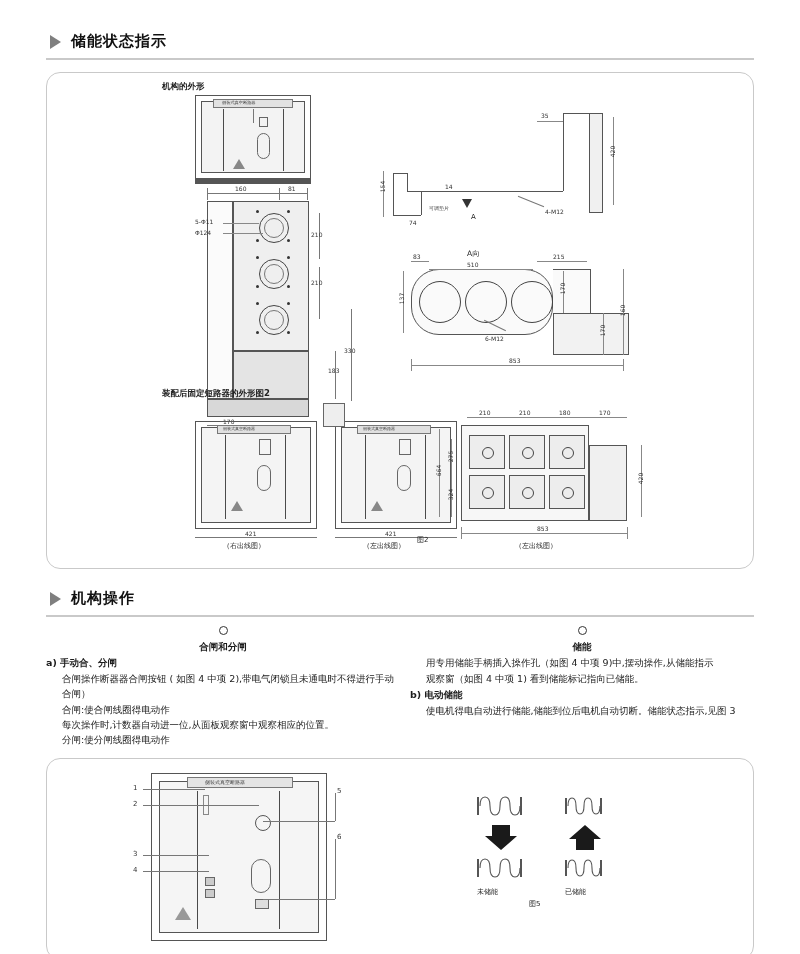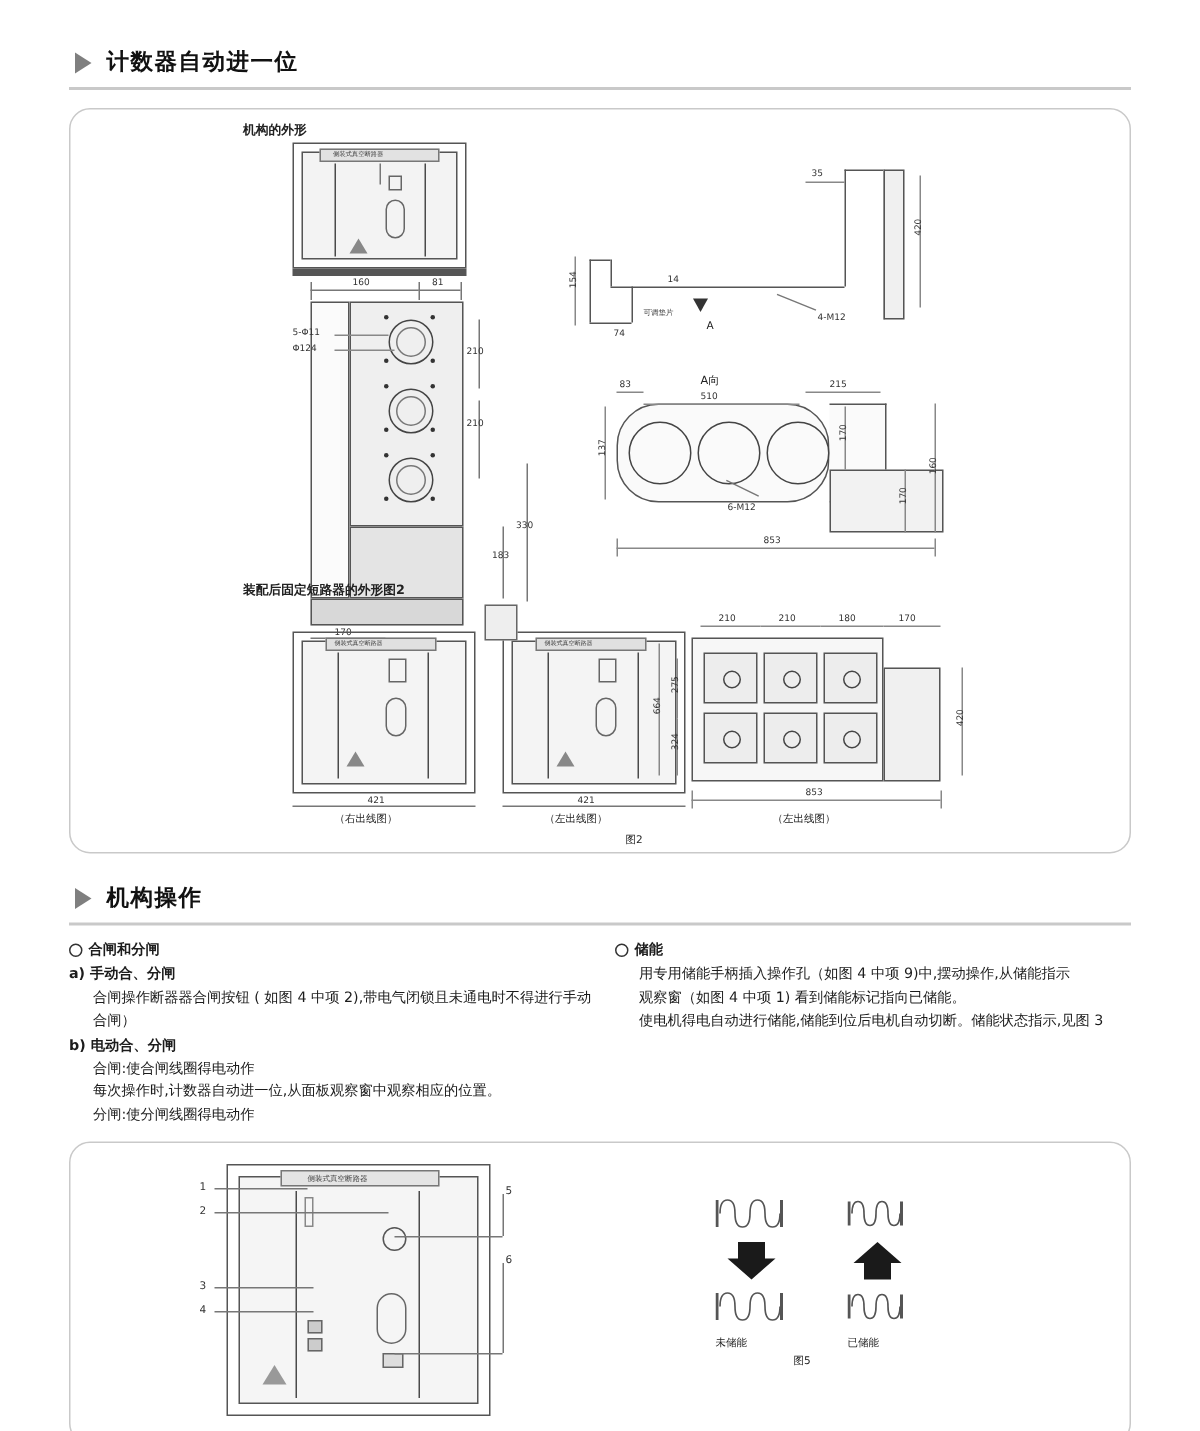--- a/index.html
+++ b/index.html
@@ -90,39 +90,40 @@
     color: #1c1c1c;
   }
   .ops .col { width: 50%; box-sizing: border-box; }
   .ops .col.right { padding-left: 10px; }
   .ops .hd {
     font-weight: bold;
     display: flex;
     align-items: center;
     gap: 4px;
     margin-bottom: 1px;
+    flex-direction: column;
   }
   .ops .hd .dot {
     width: 7px; height: 7px;
     border: 1px solid #333;
     border-radius: 50%;
     display: inline-block;
   }
   .ops .sub { font-weight: bold; margin-top: 1px; }
   .ops .ind { padding-left: 16px; }
   .ops .ind2 { padding-left: 16px; }
 </style>
 </head>
 <body>
 
 <div class="page">
 
   <div class="section-head" id="sec1-head">
     <span class="tri"></span>
-    <span class="title">计数器自动进一位</span>
+    <span class="title">储能状态指示</span>
   </div>
 
   <div class="figbox" id="figbox1">
 
     <span class="cap b" style="left:115px; top:8px;">机构的外形</span>
 
     <div>
       <div class="box" style="left:148px; top:22px; width:116px; height:84px; border-width:1.5px;"></div>
       <div class="box" style="left:154px; top:28px; width:104px; height:72px; background:#f3f3f3;"></div>
       <div class="boxf" style="left:166px; top:26px; width:80px; height:9px; border:1px solid #777; background:#e2e2e2;"></div>
@@ -276,21 +277,21 @@
       <span class="tiny5" style="left:316px; top:353px; font-size:4px;">侧装式真空断路器</span>
       <div class="boxf" style="left:276px; top:330px; width:22px; height:24px; border:1px solid #666; background:#eee;"></div>
       <div class="ln vl" style="left:318px; top:362px; height:84px;"></div>
       <div class="ln vl" style="left:378px; top:362px; height:84px;"></div>
       <div class="boxf" style="left:352px; top:366px; width:12px; height:16px; border:1px solid #666;"></div>
       <div class="boxf" style="left:350px; top:392px; width:14px; height:26px; border:1px solid #666; border-radius:7px;"></div>
       <div style="position:absolute;left:324px;top:428px;width:0;height:0;border-left:6px solid transparent;border-right:6px solid transparent;border-bottom:10px solid #888;"></div>
       <div class="ln hl" style="left:288px; top:464px; width:122px; background:#777;"></div>
       <span class="tiny" style="left:338px; top:457px;">421</span>
       <span class="cap" style="left:316px; top:468px; font-size:7px;">（左出线图）</span>
-      <span class="cap" style="left:370px; top:482px; font-size:7px;">图2</span>
+      <span class="cap" style="left:370px; top:462px; font-size:7px;">图2</span>
     </div>
 
     <div>
       <div class="box" style="left:414px; top:352px; width:128px; height:96px; background:#f7f7f7;"></div>
       <div class="box" style="left:542px; top:372px; width:38px; height:76px; background:#f0f0f0;"></div>
       <div class="box" style="left:422px; top:362px; width:36px; height:34px; background:#ededed;"></div>
       <div class="box" style="left:462px; top:362px; width:36px; height:34px; background:#ededed;"></div>
       <div class="box" style="left:502px; top:362px; width:36px; height:34px; background:#ededed;"></div>
       <div class="box" style="left:422px; top:402px; width:36px; height:34px; background:#ededed;"></div>
       <div class="box" style="left:462px; top:402px; width:36px; height:34px; background:#ededed;"></div>
@@ -334,32 +335,32 @@
   </div>
 
   <div class="ops">
     <div class="col left">
       <div class="hd">
         <span class="dot"></span>
         <span>合闸和分闸</span>
       </div>
       <div class="sub">a) 手动合、分闸</div>
       <div class="ind">合闸操作断器器合闸按钮 ( 如图 4 中项 2),带电气闭锁且未通电时不得进行手动合闸）</div>
-      <div class="sub">b) 电动合、分闸</div>
       <div class="ind">合闸:使合闸线圈得电动作</div>
       <div class="ind">每次操作时,计数器自动进一位,从面板观察窗中观察相应的位置。</div>
       <div class="ind">分闸:使分闸线圈得电动作</div>
     </div>
     <div class="col right">
       <div class="hd">
         <span class="dot"></span>
         <span>储能</span>
       </div>
       <div class="ind2">用专用储能手柄插入操作孔（如图 4 中项 9)中,摆动操作,从储能指示</div>
       <div class="ind2">观察窗（如图 4 中项 1) 看到储能标记指向已储能。</div>
+      <div class="sub">b) 电动储能</div>
       <div class="ind2">使电机得电自动进行储能,储能到位后电机自动切断。储能状态指示,见图 3</div>
     </div>
   </div>
 
   <div class="figbox" id="figbox2">
 
     <div>
       <div class="box" style="left:104px; top:14px; width:176px; height:168px; border-width:1.5px;"></div>
       <div class="box" style="left:112px; top:22px; width:160px; height:152px; background:#f5f5f5;"></div>
       <div class="boxf" style="left:140px; top:18px; width:106px; height:11px; border:1px solid #777; background:#e4e4e4;"></div>

